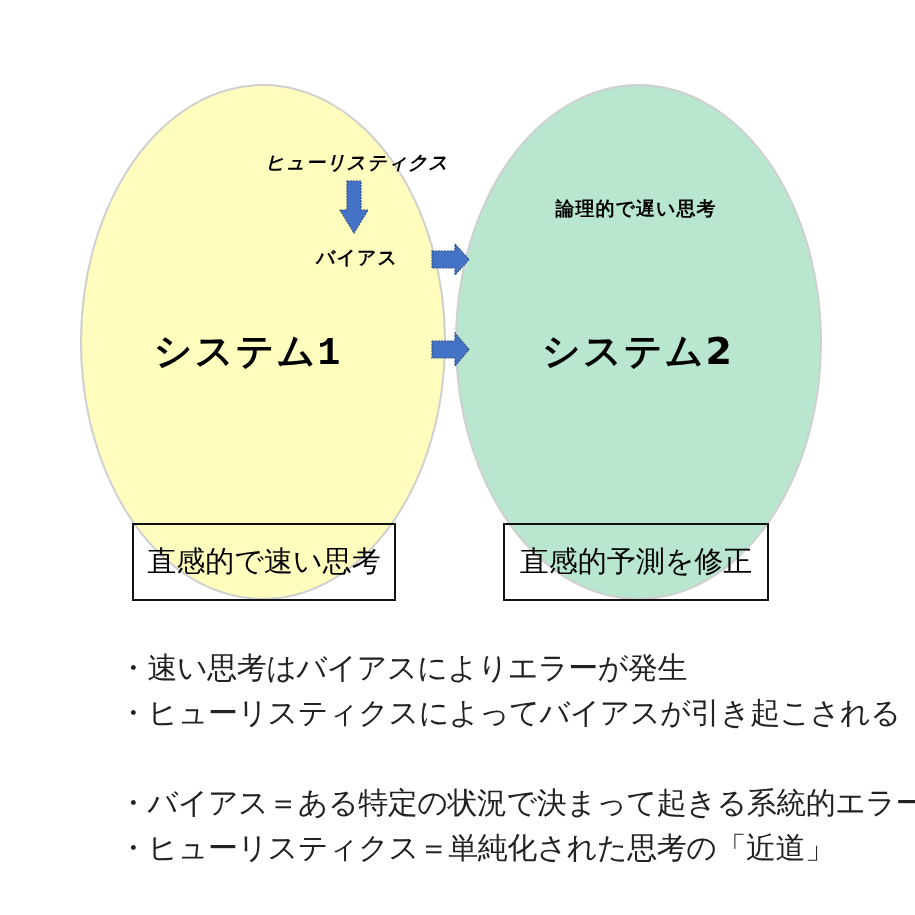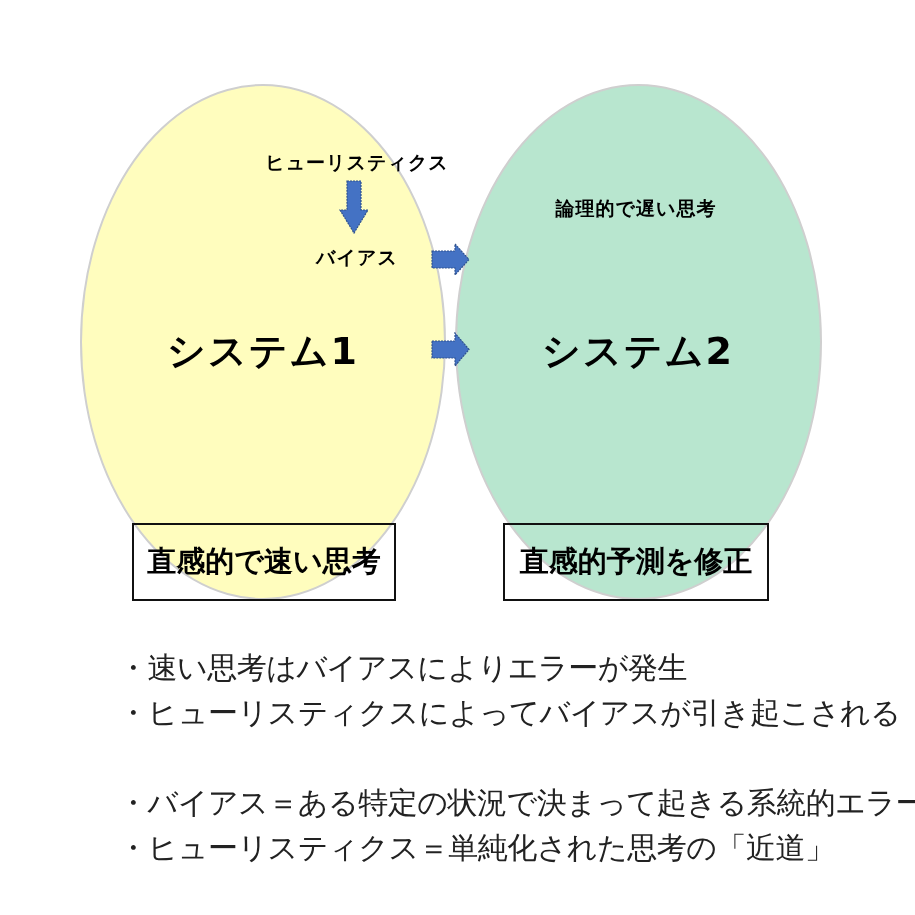--- a/index.html
+++ b/index.html
@@ -47,21 +47,21 @@
   }
   .label-box {
     position: absolute;
     box-sizing: border-box;
     border: 2.5px solid #111;
     background: transparent;
     display: flex;
     align-items: center;
     justify-content: center;
     font-size: 29px;
-    font-weight: bold;
+    font-weight: normal;
   }
   #box-system1 { left: 132px; top: 523px; width: 264px; height: 78px; }
   #box-system2 { left: 503px; top: 523px; width: 266px; height: 78px; }
   .arrow {
     position: absolute;
   }
   .notes {
     position: absolute;
     left: 118px;
     top: 645px;
@@ -80,37 +80,37 @@
     height: 45px;
   }
 </style>
 </head>
 <body>
 
 <div class="ellipse" id="ellipse-system1"></div>
 
 <div class="ellipse" id="ellipse-system2"></div>
 
-<div class="label small-label" style="left:357px; top:150px;">ヒューリスティクス</div>
+<div class="label small-label" style="left:357px; top:150px;font-style:italic;">ヒューリスティクス</div>
 
 <svg class="arrow" style="left:339px; top:180px;" width="30" height="55" viewBox="0 0 30 55">
   <polygon points="8,1 22,1 22,30 29,30 15,53 1,30 8,30" fill="#4472C4" stroke="#2F528F" stroke-width="1.2" stroke-dasharray="2,1"></polygon>
 </svg>
 
 <div class="label small-label" style="left:357px; top:245px;">バイアス</div>
 
 <svg class="arrow" style="left:431px; top:243px;" width="40" height="33" viewBox="0 0 40 33">
   <polygon points="1,8 24,8 24,1 38,16.5 24,32 24,25 1,25" fill="#4472C4" stroke="#2F528F" stroke-width="1.2" stroke-dasharray="2,1"></polygon>
 </svg>
 
 <svg class="arrow" style="left:431px; top:332px;" width="40" height="35" viewBox="0 0 40 35">
   <polygon points="1,9 24,9 24,1 38,17.5 24,34 24,26 1,26" fill="#4472C4" stroke="#2F528F" stroke-width="1.2" stroke-dasharray="2,1"></polygon>
 </svg>
 
-<div class="label system-title" style="left:263px; top:326px;">システム1</div>
+<div class="label system-title" style="left:248px; top:326px;font-family:Liberation Mono, monospace;">システム1</div>
 
 <div class="label small-label" style="left:636px; top:196px;">論理的で遅い思考</div>
 
 <div class="label system-title" style="left:638px; top:326px;text-align:center;">システム2</div>
 
 <div class="label-box" id="box-system1">
   <span>直感的で速い思考</span>
 </div>
 <div class="label-box" id="box-system2">
   <span>直感的予測を修正</span>

